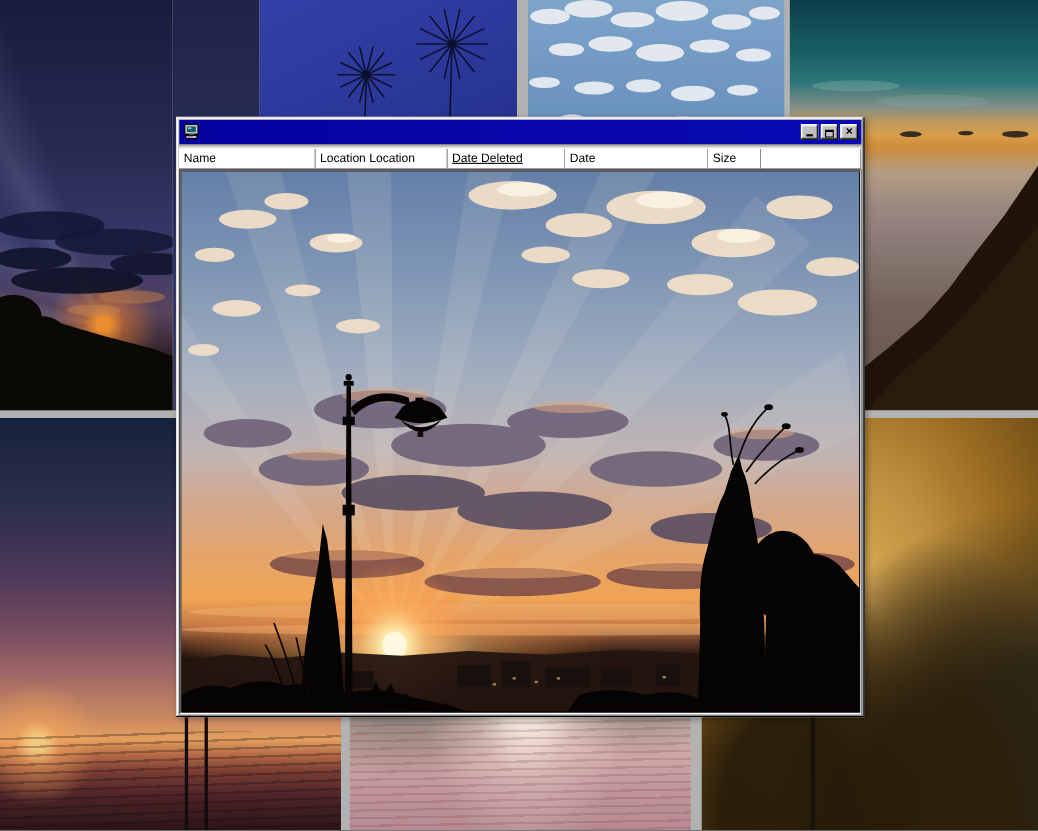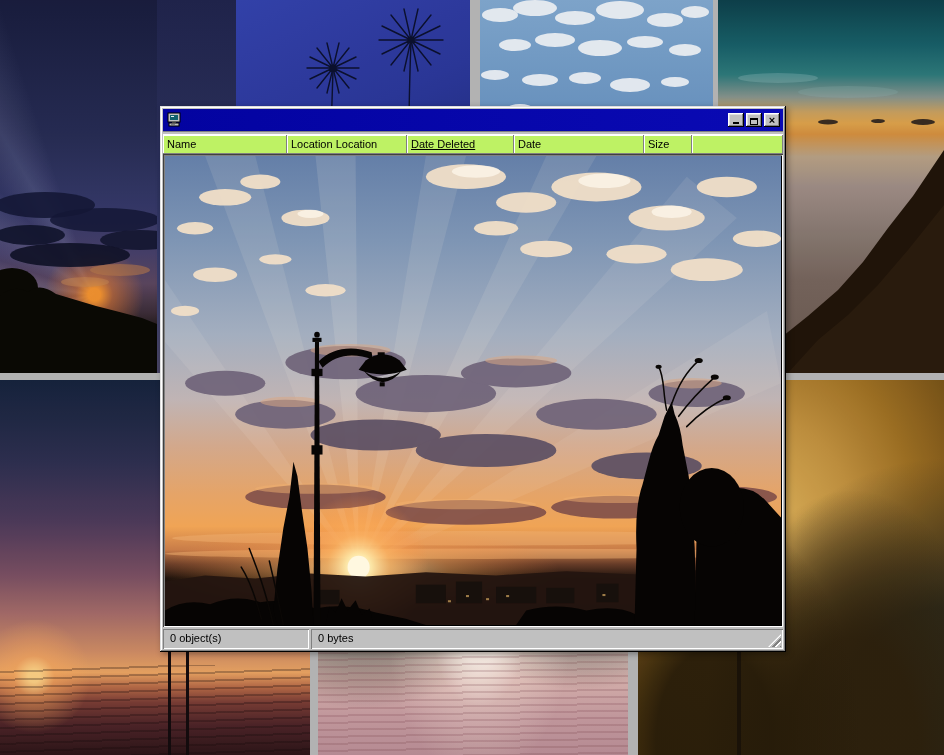--- a/index.html
+++ b/index.html
@@ -75,21 +75,21 @@
   .glyph-max{width:8px;height:7px;border:1px solid #000;border-top-width:2px;margin-bottom:2px;box-sizing:border-box;}
   .glyph-close{position:absolute;inset:0;display:flex;align-items:center;justify-content:center;
     font-size:11px;font-weight:bold;line-height:12px;color:#000;}
 
   .menubar{height:18px;flex:0 0 18px;display:flex;align-items:center;padding-left:5px;font-size:11px;color:#000;}
   .menu-item{padding:2px 6px;}
   .menu-item u{text-decoration:underline;}
 
   .menu-divider{height:2px;flex:0 0 2px;border-top:1px solid #808080;border-bottom:1px solid #fff;}
 
-  .header-row{height:19px;flex:0 0 19px;display:flex;background:#bef264;}
+  .header-row{height:19px;flex:0 0 19px;display:flex;background:#ffffff;}
   .hcell{box-sizing:border-box;height:19px;font-size:11px;color:#000;
     padding:3px 4px 0 4px;white-space:nowrap;overflow:hidden;
     box-shadow: inset -1px -1px #808080, inset 1px 1px #fff;}
   .hcell.right{padding-right:7px;}
   .hcell.fill{flex:1 1 auto;}
 
   .listview{flex:1 1 auto;position:relative;background:#000;
     box-shadow: inset 1px 1px #404040, inset -1px -1px #fff, inset 2px 2px #808080;}
   .photo{position:absolute;inset:2px;overflow:hidden;background:
     linear-gradient(180deg,#647fa8 0%,#7e95b4 18%,#a3aebf 38%,#c0b4b4 52%,#d3a88b 62%,
@@ -377,20 +377,15 @@
             <path d="M153,199 C166,186 186,183 206,190 L207,197 C188,190 170,192 157,205 Z"></path>
             <rect x="212" y="190" width="7" height="7"></rect>
             <path d="M200,198 Q217,186 234,198 L241,207 Q217,216 193,207 Z"></path>
             <path d="M198,208 Q217,222 236,208 Q228,218 217,219 Q206,218 198,208 Z"></path>
             <rect x="214" y="219" width="5" height="4"></rect>
           </g>
         </svg>
       </div>
     </div>
 
-    <div class="statusbar">
-      <div class="spanel first">0 object(s)</div>
-      <div class="spanel second">0 bytes</div>
-      <div class="grip"></div>
-    </div>
 
   </div>
 </div>
 
 </body></html>

